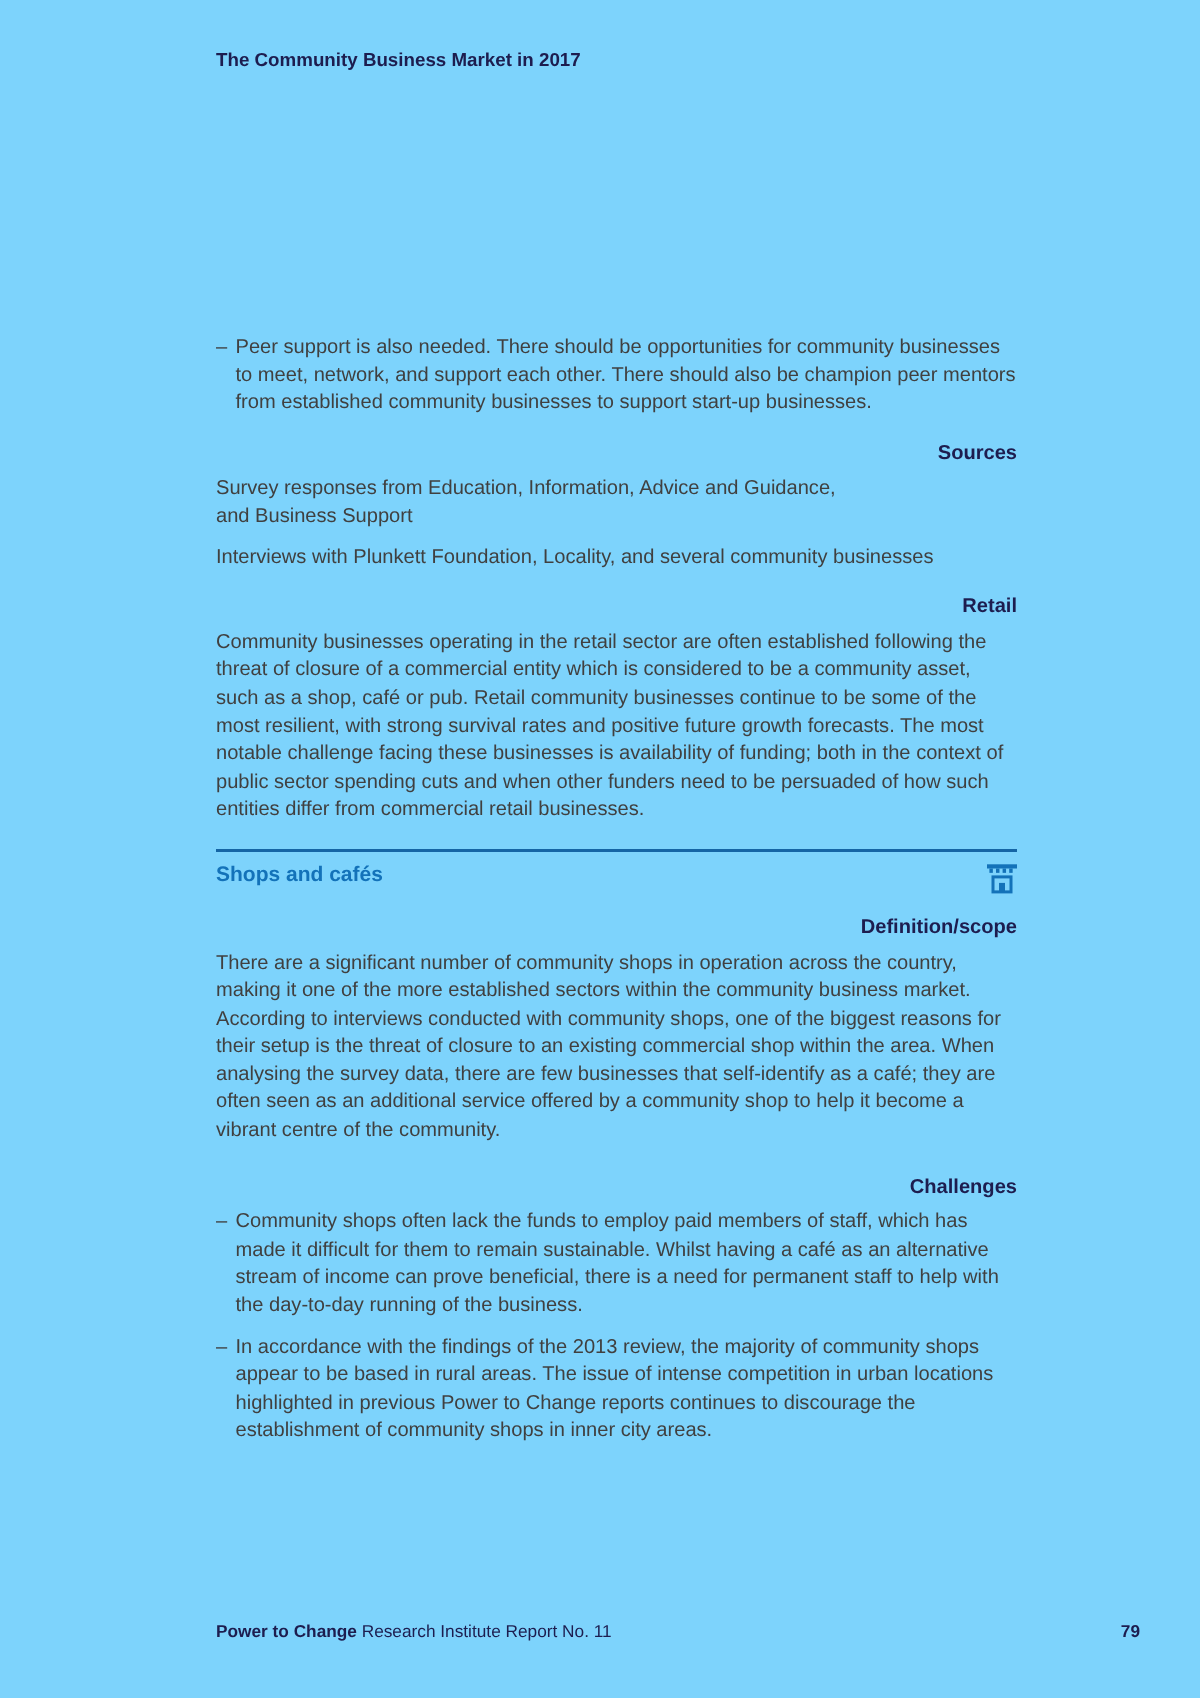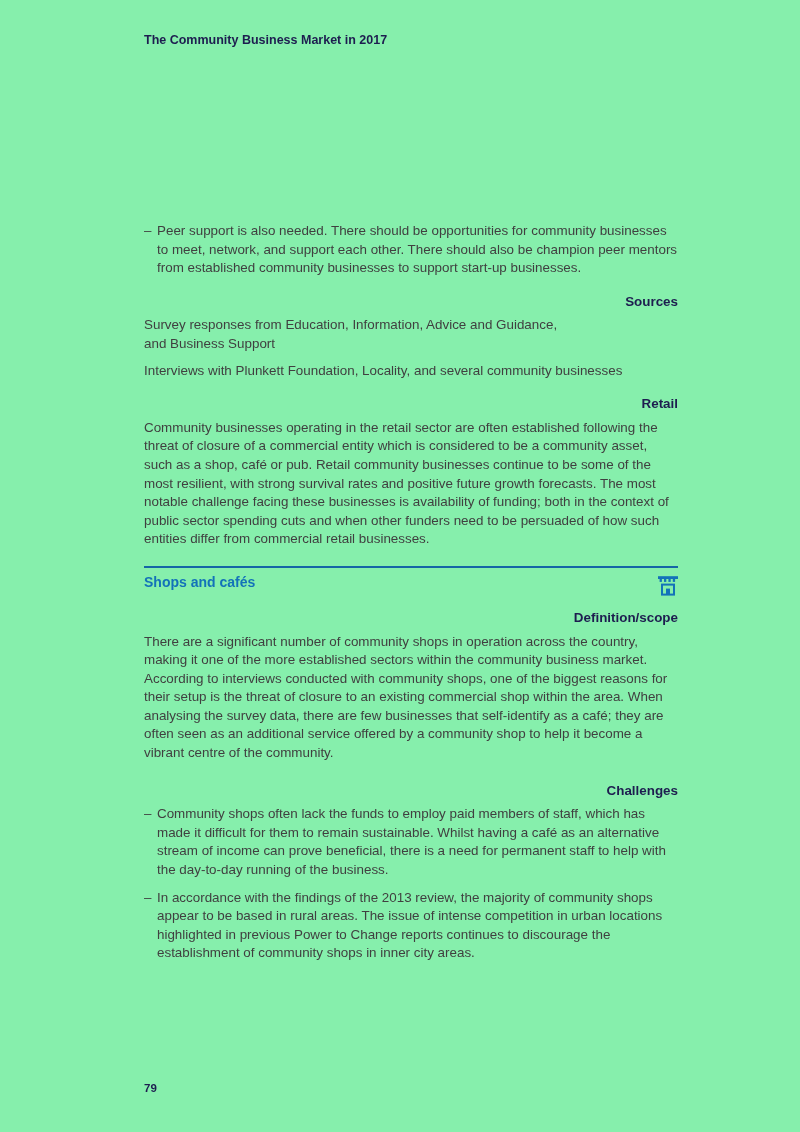--- a/index.html
+++ b/index.html
@@ -2,21 +2,21 @@
 <html><head>
 <meta charset="utf-8">
 <style>
   * { margin: 0; padding: 0; box-sizing: border-box; }
   html, body { background: #ffffff; }
   .page {
     position: relative;
     width: 800px;
     height: 1132px;
     margin: 0 auto;
-    background: #86efac;
+    background: #7dd3fc;
     font-family: "Liberation Sans", sans-serif;
     overflow: hidden;
   }
   .header {
     position: absolute;
     top: 32px;
     left: 144px;
     width: 540px;
     font-size: 12.5px;
     line-height: 17.5px;
@@ -139,16 +139,19 @@
     </div>
 
     <div class="bullet">
       <span class="dash">–</span>
       <p style="margin:0;">In accordance with the findings of the 2013 review, the majority of community shops appear to be based in rural areas. The issue of intense competition in urban locations highlighted in previous Power to Change reports continues to discourage the establishment of community shops in inner city areas.</p>
     </div>
 
   </div>
 
   <div class="footer">
+    <div>
+      <span class="brand">Power to Change</span><span> Research Institute Report No. 11</span>
+    </div>
     <span class="pageno">79</span>
   </div>
 
 </div>
 
 </body></html>

